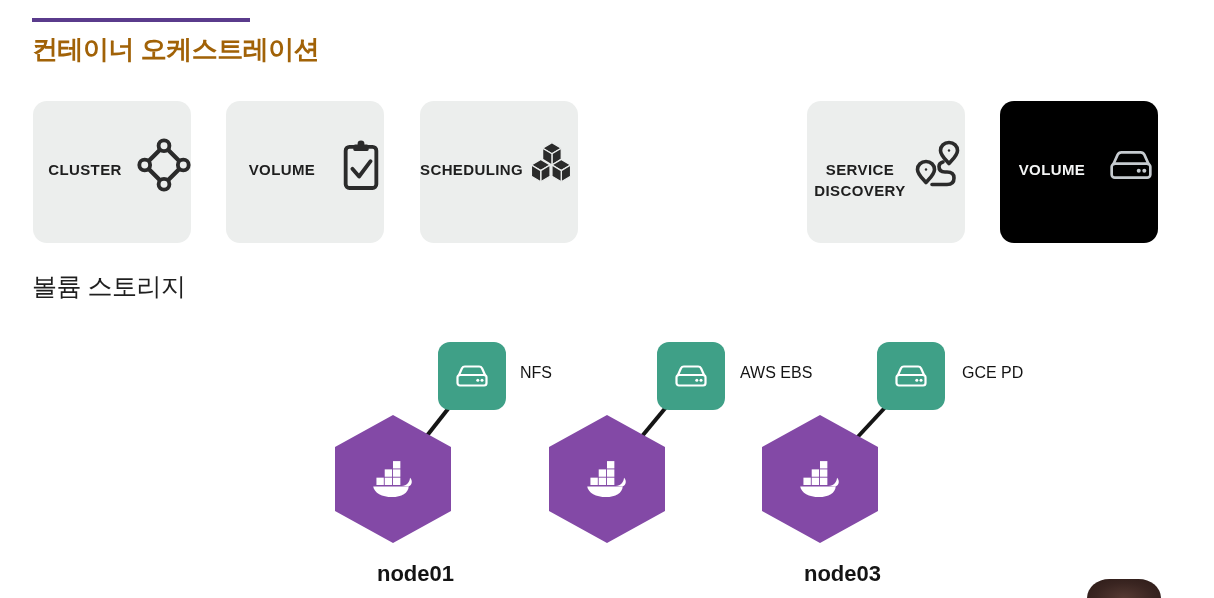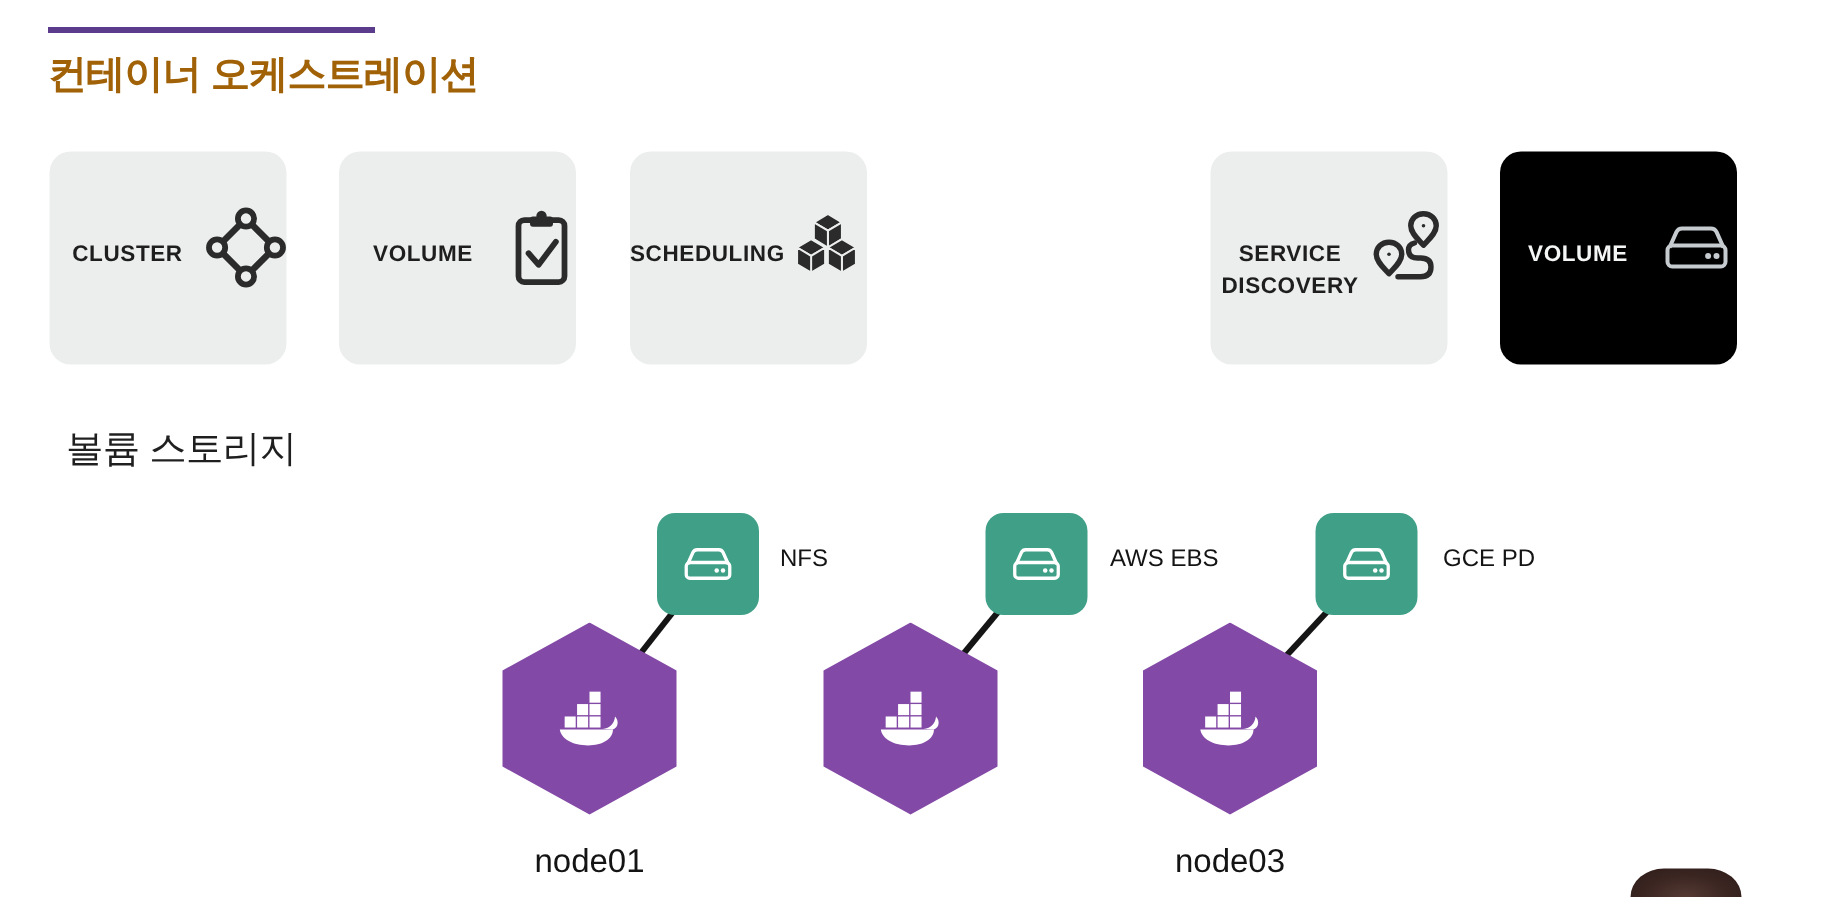--- a/index.html
+++ b/index.html
@@ -21,38 +21,38 @@
   }
   .card.active{background:#000000;}
   .card-label{
     margin-top:17px;min-height:44px;width:134px;text-align:center;
     font-size:15px;font-weight:700;letter-spacing:.4px;line-height:21px;color:#1e1e1e;
   }
   .card.active .card-label{color:#f4f5f5;}
   .card-icon{flex:1;display:flex;align-items:center;justify-content:center;margin-bottom:14px;}
   
   .section-heading{
-    position:absolute;left:32px;top:270px;margin:12px;
+    position:absolute;left:32px;top:270px;margin:0;
     font-size:25px;font-weight:500;color:#1f1f1f;letter-spacing:-0.5px;
   }
   
   .connectors{position:absolute;left:0;top:0;width:1214px;height:598px;pointer-events:none;z-index:1;}
   .storage-box{
     position:absolute;top:342px;width:68px;height:68px;border-radius:12px;background:#3fa087;
     display:flex;align-items:center;justify-content:center;z-index:2;
   }
   .storage-label{
     position:absolute;top:364px;font-size:16px;color:#141414;z-index:2;letter-spacing:0;
   }
   .hexwrap{position:absolute;top:415px;width:122px;height:130px;z-index:2;}
   .hexwrap svg.hex{position:absolute;left:0;top:0;}
   .whale{position:absolute;left:38px;top:45px;}
   .node-label{
-    position:absolute;top:561px;width:122px;text-align:center;
-    font-size:22px;color:#141414;z-index:2;
+    position:absolute;top:561px;width:122px;text-align:right;
+    font-size:22px;color:#141414;z-index:2;font-weight:bold;
   }
   .presenter{
     position:absolute;left:1087px;top:579px;width:74px;height:19px;z-index:3;
     background:radial-gradient(ellipse at 50% 100%, #553a33 0%, #3a2521 55%, #2c1a17 100%);
     border-radius:40px 40px 0 0 / 34px 34px 0 0;
   }
 </style>
 </head>
 <body>
 

